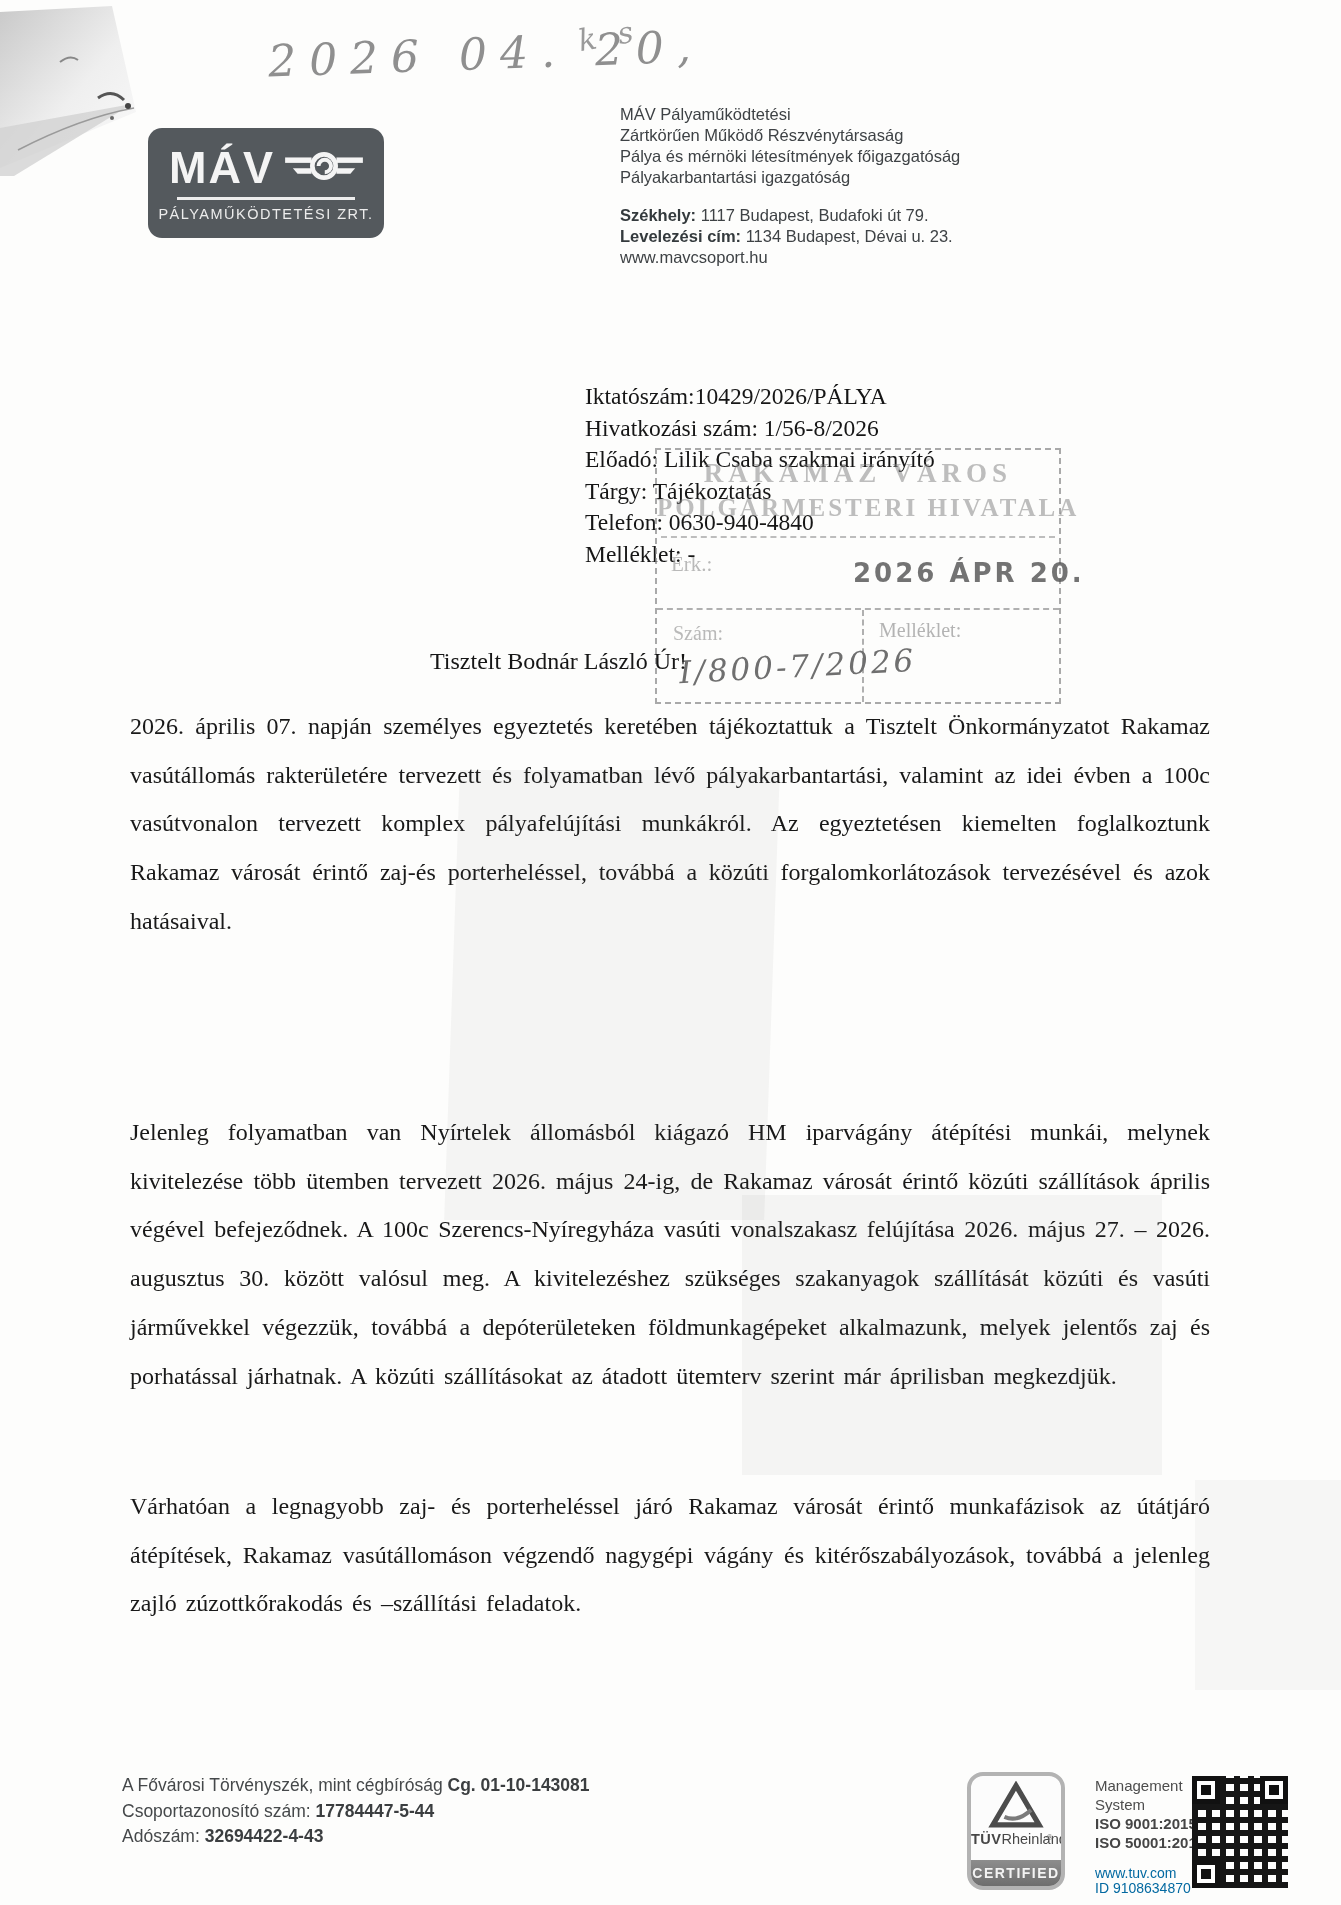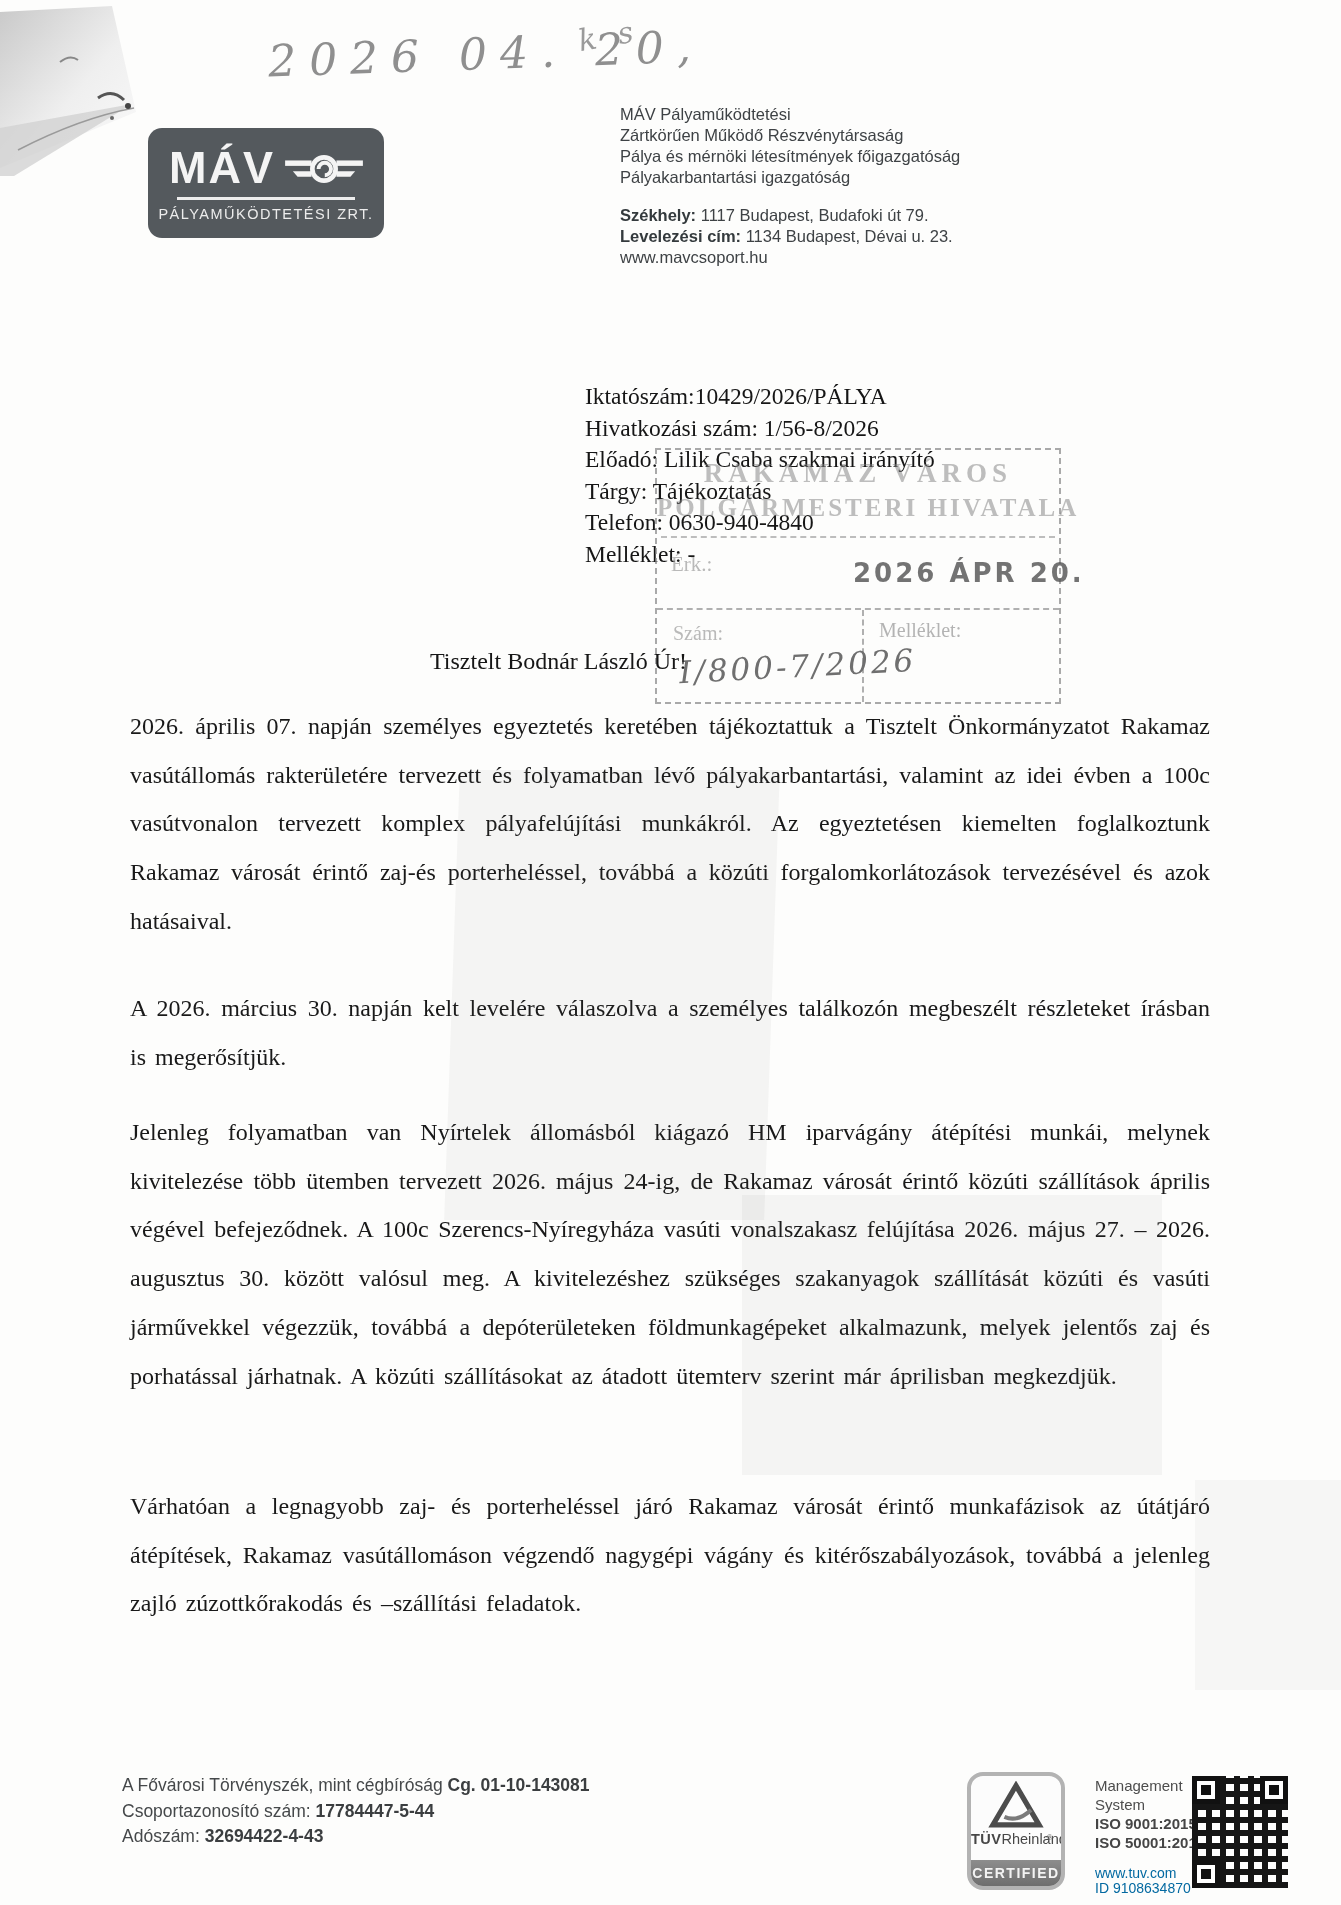--- a/index.html
+++ b/index.html
@@ -14,21 +14,21 @@
   .band1{left:452px;top:770px;width:320px;height:450px;transform:skewX(-2deg);}
   .band2{left:742px;top:1195px;width:420px;height:280px;}
   .band3{left:1195px;top:1480px;width:146px;height:210px;background:rgba(110,110,110,0.05);}
   
   .hand{font-family:"DejaVu Serif",serif;font-style:italic;color:#8f8f8f;}
   .hand-date{position:absolute;left:268px;top:28px;font-size:44px;letter-spacing:13px;transform:rotate(-2deg);}
   .hand-initials{position:absolute;left:578px;top:18px;font-size:30px;letter-spacing:6px;transform:rotate(-10deg);color:#9a9a9a;}
   
   .mav-logo{position:absolute;left:148px;top:128px;width:236px;height:110px;background:#54595d;border-radius:14px;
     display:flex;flex-direction:column;align-items:center;justify-content:center;}
-  .mav-logo .row1{display:flex;align-items:flex-end;gap:10px;margin-top:0;}
+  .mav-logo .row1{display:flex;align-items:flex-start;gap:10px;margin-top:0;}
   .mav-logo .brand{color:#f4f4f4;font-family:"Liberation Sans","DejaVu Sans",sans-serif;font-weight:bold;font-size:45px;letter-spacing:2px;line-height:1;}
   .mav-logo .rule{width:178px;height:3px;background:#ededed;margin:7px 0 6px 0;}
   .mav-logo .subtitle{color:#ececec;font-family:"Liberation Sans","DejaVu Sans",sans-serif;font-size:14.5px;letter-spacing:1.5px;}
   
   .company-header{position:absolute;left:620px;top:104px;font-family:"Liberation Sans","DejaVu Sans",sans-serif;
     font-size:16.5px;line-height:21px;color:#3e4245;}
   .company-header .addr{margin-top:17px;}
   .company-header b{color:#343a3d;}
   
   .recipient-block{position:absolute;left:130px;top:378px;font-size:23.5px;line-height:30.5px;}
@@ -159,21 +159,20 @@
       <div class="vdiv"></div>
       <div class="szam">Szám:</div>
       <div class="mell">Melléklet:</div>
       <div class="hand hand-number">I/800-7/2026</div>
     </div>
   </div>
 
   <div class="salutation">Tisztelt Bodnár László Úr!</div>
 
   <div class="para p1">2026. április 07. napján személyes egyeztetés keretében tájékoztattuk a Tisztelt Önkormányzatot Rakamaz vasútállomás rakterületére tervezett és folyamatban lévő pályakarbantartási, valamint az idei évben a 100c vasútvonalon tervezett komplex pályafelújítási munkákról. Az egyeztetésen kiemelten foglalkoztunk Rakamaz városát érintő zaj-és porterheléssel, továbbá a közúti forgalomkorlátozások tervezésével és azok hatásaival.</div>
-  <div class="para p2">A 2026. március 30. napján kelt levelére válaszolva a személyes találkozón megbeszélt részleteket írásban is megerősítjük.</div>
   <div class="para p3">Jelenleg folyamatban van Nyírtelek állomásból kiágazó HM iparvágány átépítési munkái, melynek kivitelezése több ütemben tervezett 2026. május 24-ig, de Rakamaz városát érintő közúti szállítások április végével befejeződnek. A 100c Szerencs-Nyíregyháza vasúti vonalszakasz felújítása 2026. május 27. – 2026. augusztus 30. között valósul meg. A kivitelezéshez szükséges szakanyagok szállítását közúti és vasúti járművekkel végezzük, továbbá a depóterületeken földmunkagépeket alkalmazunk, melyek jelentős zaj és porhatással járhatnak. A közúti szállításokat az átadott ütemterv szerint már áprilisban megkezdjük.</div>
   <div class="para p4">Várhatóan a legnagyobb zaj- és porterheléssel járó Rakamaz városát érintő munkafázisok az útátjáró átépítések, Rakamaz vasútállomáson végzendő nagygépi vágány és kitérőszabályozások, továbbá a jelenleg zajló zúzottkőrakodás és –szállítási feladatok.</div>
 
   <div class="scan-band band1"></div>
   <div class="scan-band band2"></div>
   <div class="scan-band band3"></div>
 
   <div class="footer-registration">
     <div><span>A Fővárosi Törvényszék, mint cégbíróság </span><b>Cg. 01-10-143081</b></div>
     <div><span>Csoportazonosító szám: </span><b>17784447-5-44</b></div>

